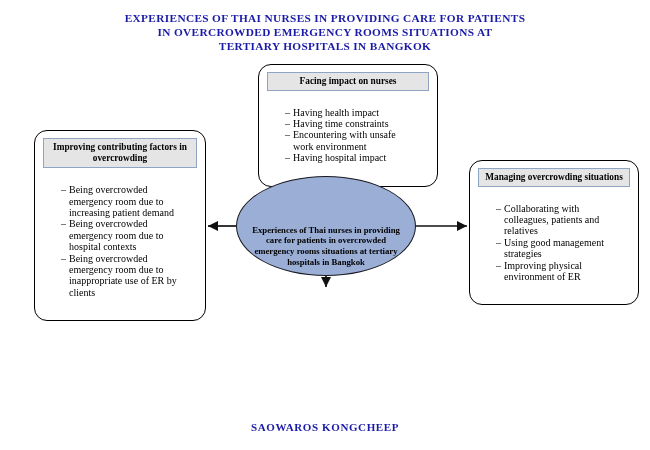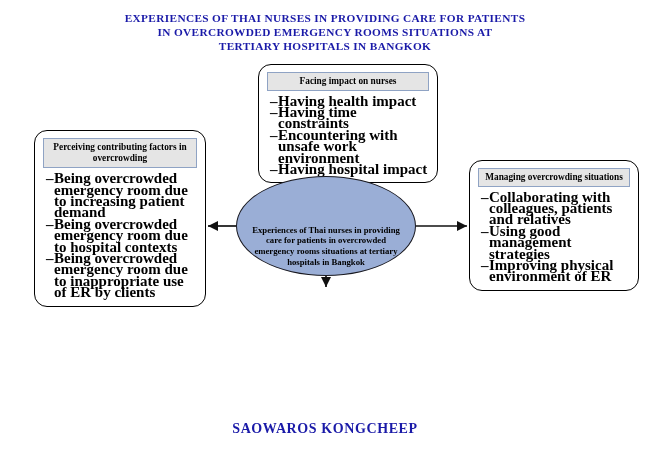--- a/index.html
+++ b/index.html
@@ -33,21 +33,21 @@
 
   
   .footer {
     position: absolute;
     left: 0;
     top: 421px;
     width: 650px;
     text-align: center;
     color: #1a1aa8;
     font-weight: bold;
-    font-size: 14px;
+    font-size: 11px;
     letter-spacing: 0.6px;
   }
 
   
   .box {
     position: absolute;
     box-sizing: border-box;
     border: 1.6px solid #000000;
     border-radius: 13px;
     background: #ffffff;
@@ -58,27 +58,26 @@
     border: 1px solid #8fa3c4;
     color: #000000;
     font-weight: bold;
     font-size: 9.3px;
     line-height: 11.6px;
     text-align: center;
     padding: 2.5px 3px;
     margin: 0 2px 5px 2px;
   }
   .bullets {
-    margin: 1px;
+    margin: 16px;
     padding: 0 2px 0 4px;
     list-style: none;
-    font-size: 15px;
+    font-size: 10px;
     line-height: 11.4px;
     color: #000000;
-    font-weight: bold;
   }
   .bullets li {
     position: relative;
     padding-left: 8px;
     margin-bottom: 0px;
   }
   .bullets li::before {
     content: "\2013";
     position: absolute;
     left: 0;
@@ -157,21 +156,21 @@
     <div class="box-header">Facing impact on nurses</div>
     <ul class="bullets">
       <li>Having health impact</li>
       <li>Having time constraints</li>
       <li>Encountering with unsafe work environment</li>
       <li>Having hospital impact</li>
     </ul>
   </div>
 
   <div class="box" id="box-left">
-    <div class="box-header">Perceiving contributing factors in overcrowding</div>
+    <div class="box-header">Improving contributing factors in overcrowding</div>
     <ul class="bullets">
       <li>Being overcrowded emergency room due to increasing patient demand</li>
       <li>Being overcrowded emergency room due to hospital contexts</li>
       <li>Being overcrowded emergency room due to inappropriate use of ER by clients</li>
     </ul>
   </div>
 
   <div class="box" id="box-right">
     <div class="box-header">Managing overcrowding situations</div>
     <ul class="bullets">

